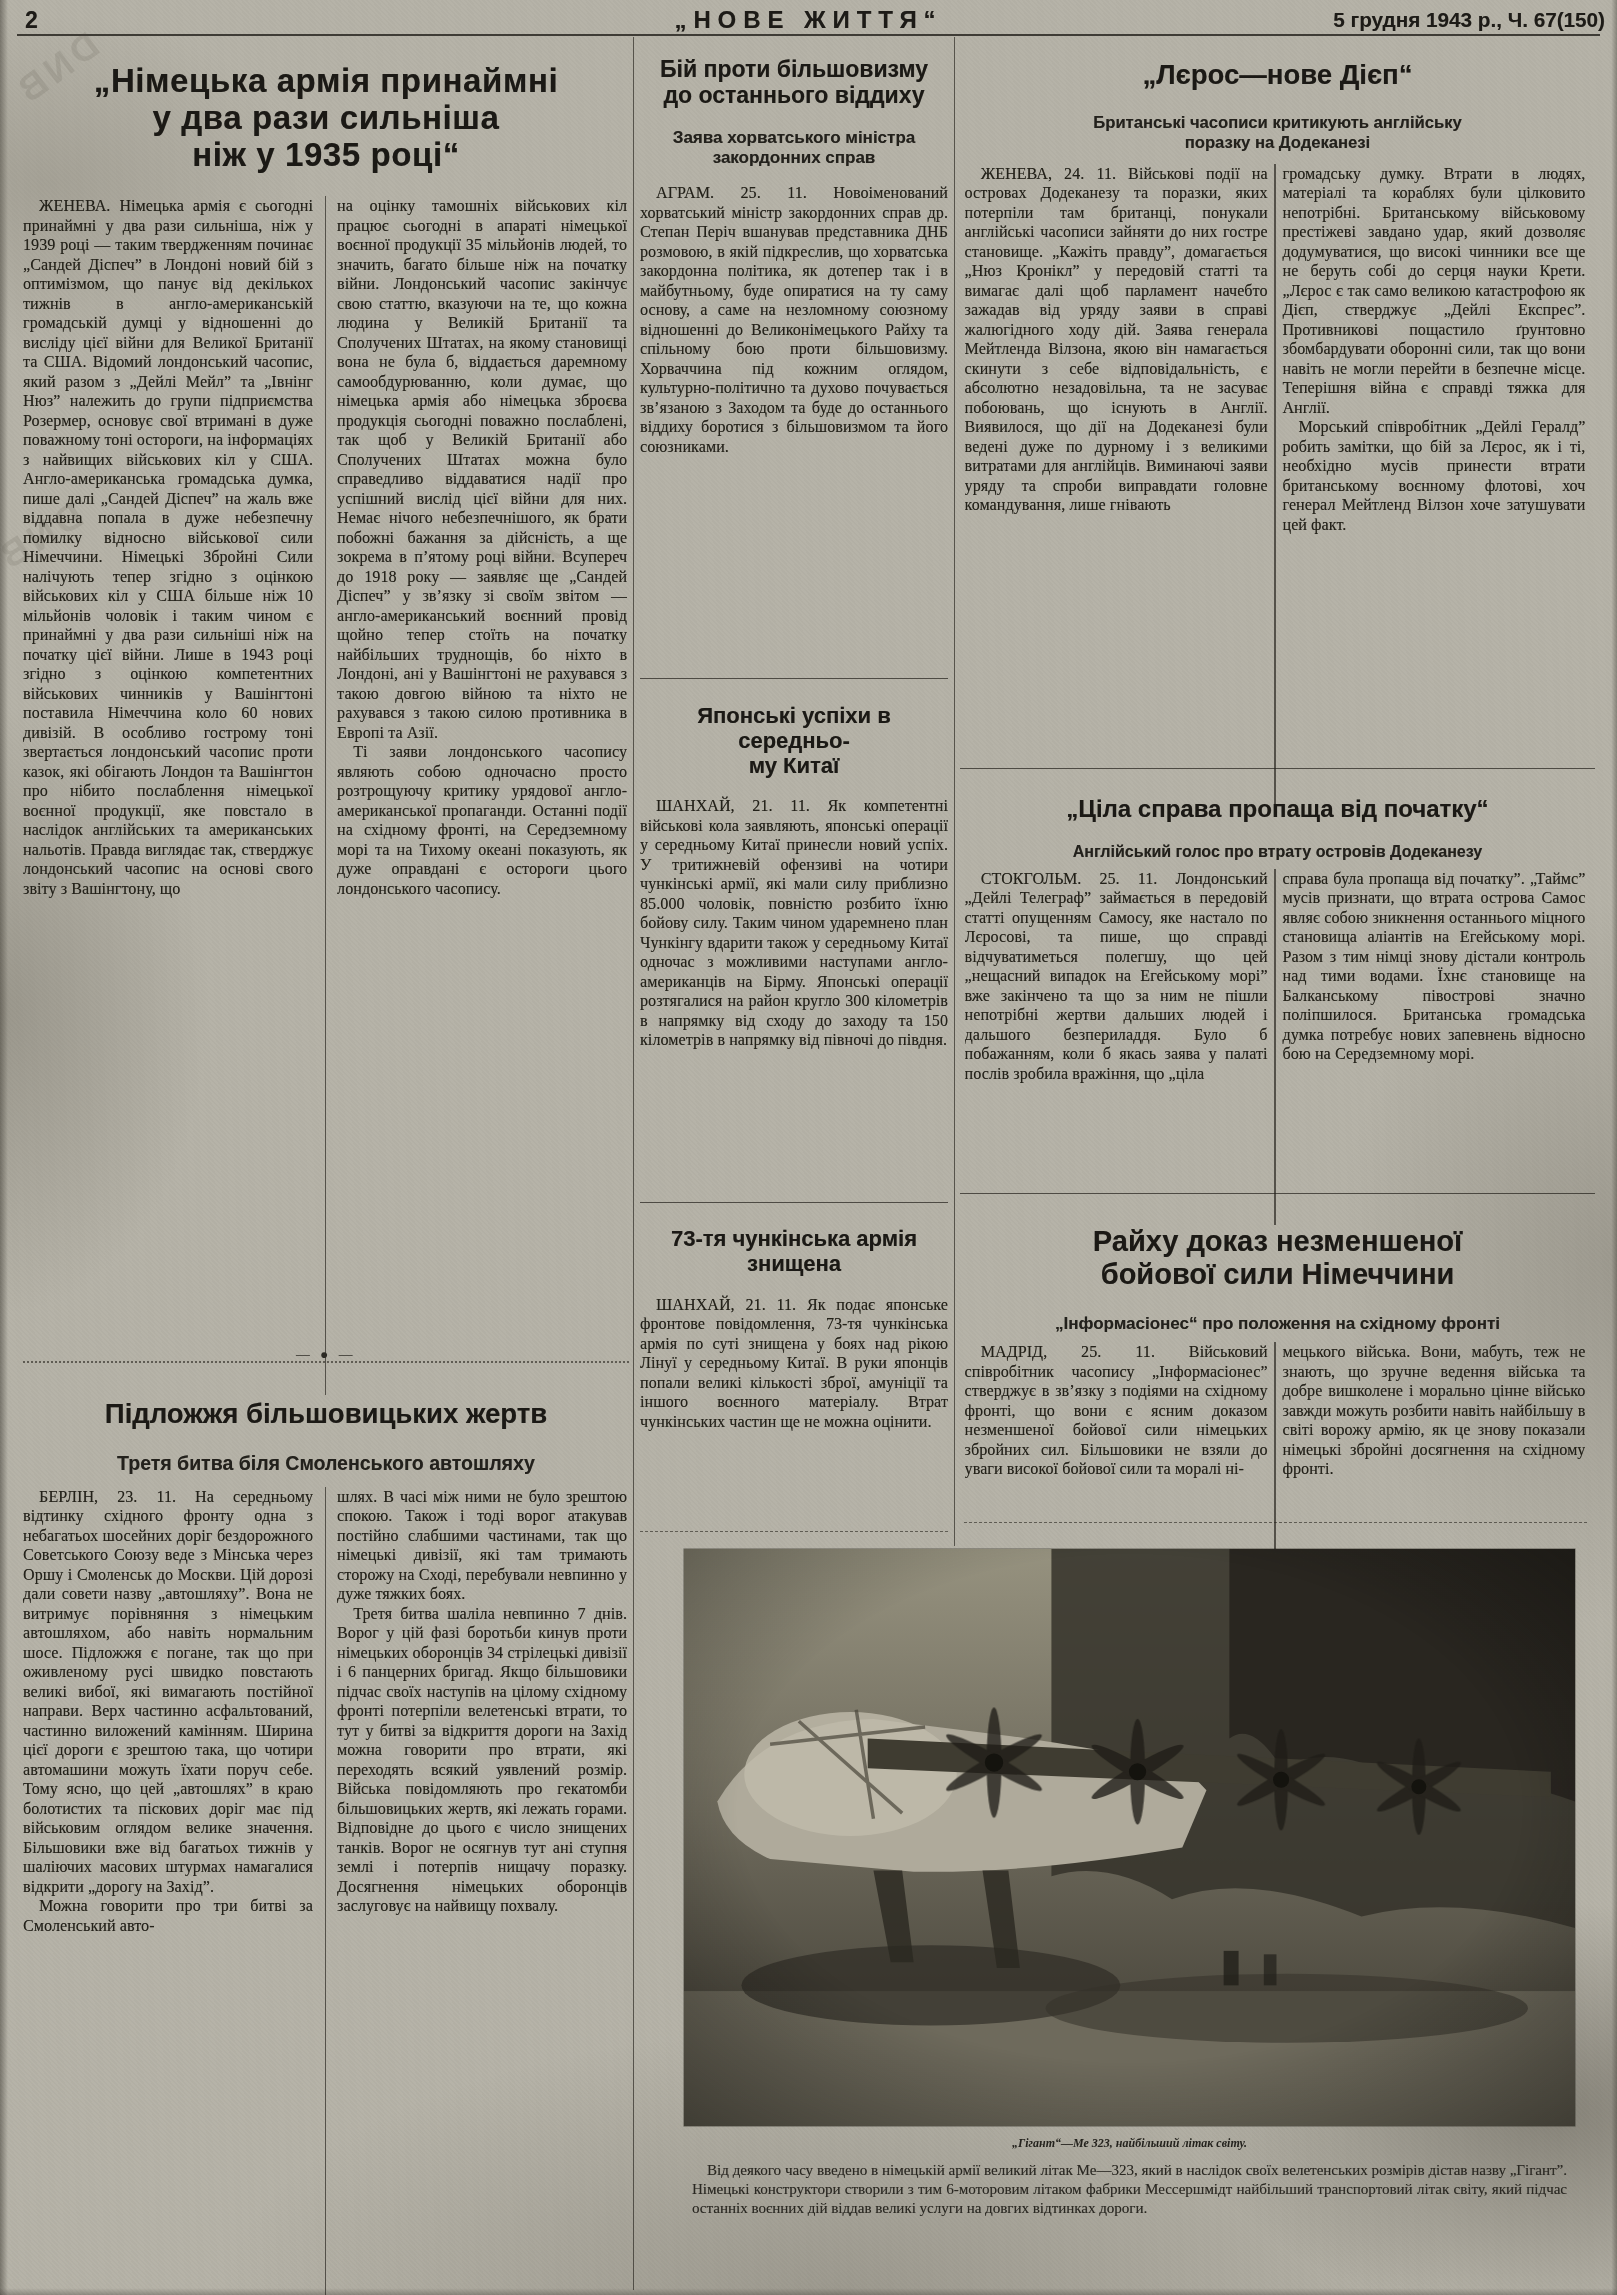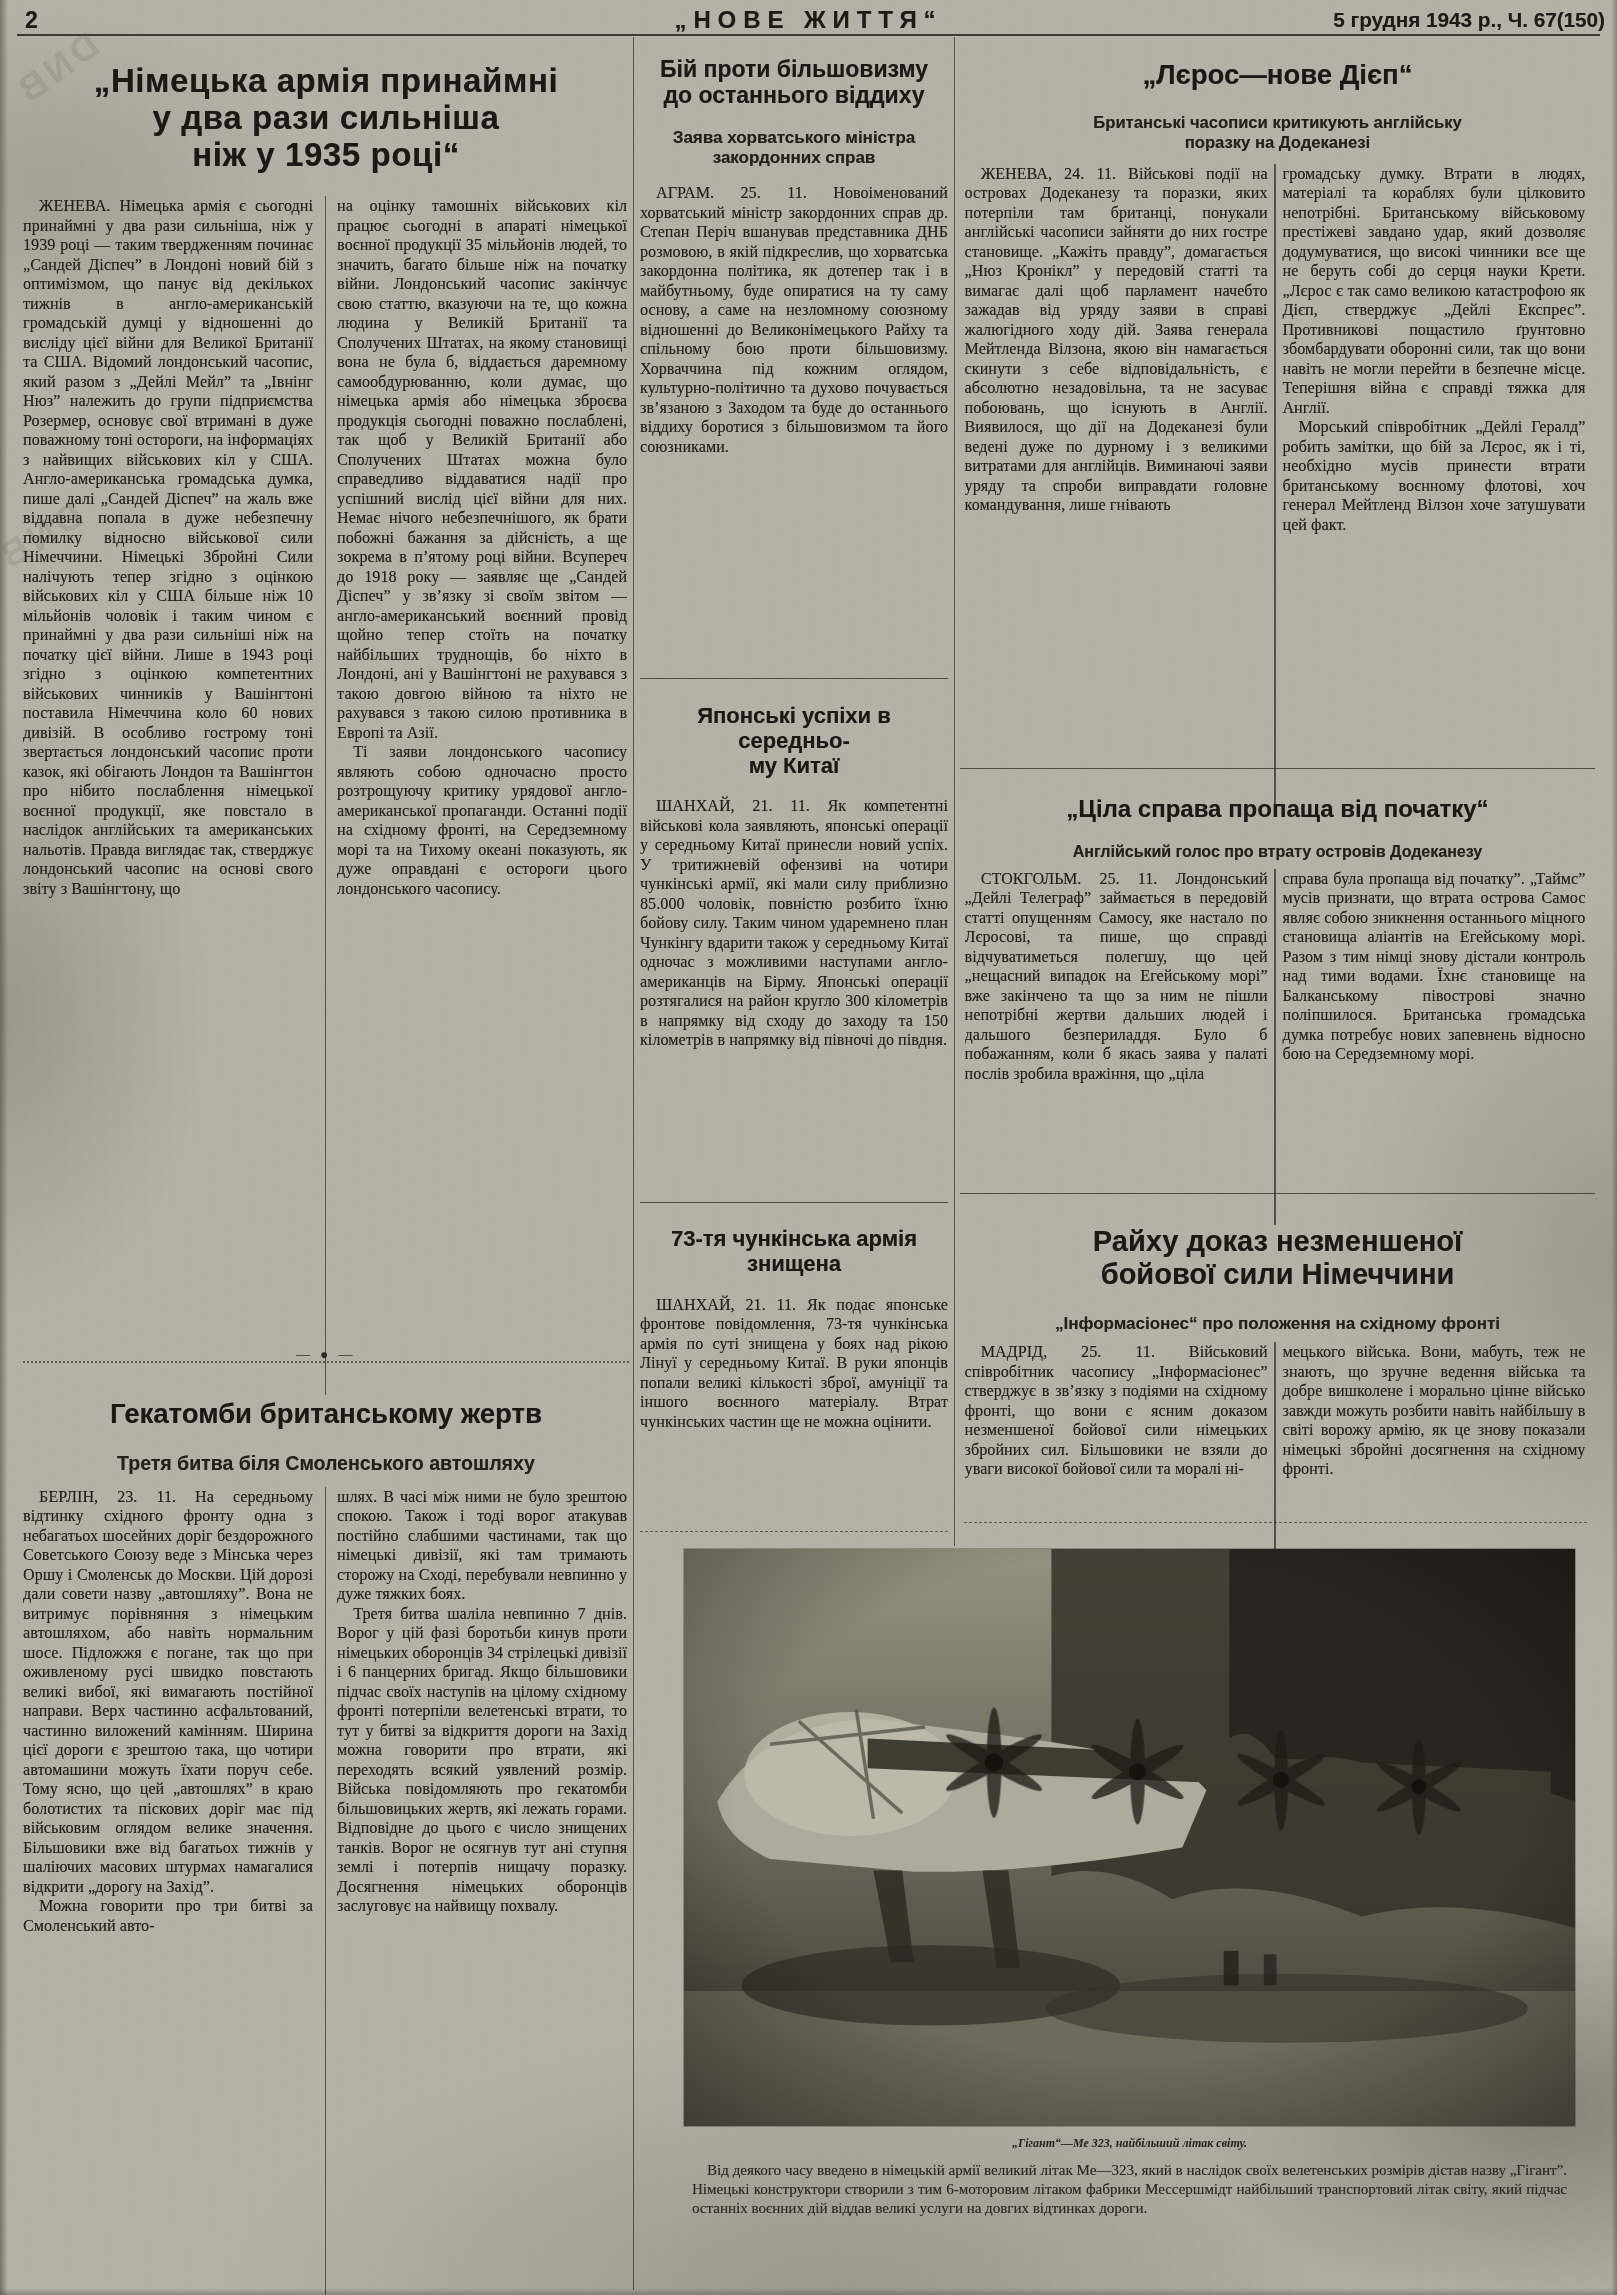--- a/index.html
+++ b/index.html
@@ -68,21 +68,21 @@
       <div class="bodytxt" style="width:290px;height:1199px;"> ЖЕНЕВА. Німецька армія є сьогодні принаймні у два рази сильніша, ніж у 1939 році — таким твердженням починає „Сандей Діспеч” в Лондоні новий бій з оптимізмом, що панує від декількох тижнів в англо-американській громадській думці у відношенні до висліду цієї війни для Великої Британії та США. Відомий лондонський часопис, який разом з „Дейлі Мейл” та „Івнінг Нюз” належить до групи підприємства Розермер, основує свої втримані в дуже поважному тоні остороги, на інформаціях з найвищих військових кіл у США. Англо-американська громадська думка, пише далі „Сандей Діспеч” на жаль вже віддавна попала в дуже небезпечну помилку відносно військової сили Німеччини. Німецькі Збройні Сили налічують тепер згідно з оцінкою військових кіл у США більше ніж 10 мільйонів чоловік і таким чином є принаймні у два рази сильніші ніж на початку цієї війни. Лише в 1943 році згідно з оцінкою компетентних військових чинників у Вашінгтоні поставила Німеччина коло 60 нових дивізій. В особливо гострому тоні звертається лондонський часопис проти казок, які обігають Лондон та Вашінгтон про нібито послаблення німецької воєнної продукції, яке повстало в наслідок англійських та американських нальотів. Правда виглядає так, стверджує лондонський часопис на основі свого звіту з Вашінгтону, що</div>
       <div class="vrule" style="margin:0 11.5px;"></div>
       <div class="bodytxt" style="width:290px;height:1199px;">на оцінку тамошніх військових кіл працює сьогодні в апараті німецької воєнної продукції 35 мільйонів людей, то значить, багато більше ніж на початку війни. Лондонський часопис закінчує свою статтю, вказуючи на те, що кожна людина у Великій Британії та Сполучених Штатах, на якому становищі вона не була б, віддається даремному самообдурюванню, коли думає, що німецька армія або німецька зброєва продукція сьогодні поважно послаблені, так щоб у Великій Британії або Сполучених Штатах можна було справедливо віддаватися надії про успішний вислід цієї війни для них. Немає нічого небезпечнішого, як брати побожні бажання за дійсність, а ще зокрема в п’ятому році війни. Всупереч до 1918 року — заявляє ще „Сандей Діспеч” у зв’язку зі своїм звітом — англо-американський воєнний провід щойно тепер стоїть на початку найбільших труднощів, бо ніхто в Лондоні, ані у Вашінгтоні не рахувався з такою довгою війною та ніхто не рахувався з такою силою противника в Европі та Азії.
  Ті заяви лондонського часопису являють собою одночасно просто розтрощуючу критику урядової англо-американської пропаганди. Останні події на східному фронті, на Середземному морі та на Тихому океані показують, як дуже оправдані є остороги цього лондонського часопису.</div>
     </div>
   </section>
 
   <div class="abs ornament" style="left:23px;top:1347px;width:606px;">— ● —</div>
 
   <section class="abs" style="left:23px;top:1376px;width:606px;">
-    <h2 class="hl" style="font-size:27.5px;">Гекатомби британському жертв</h2>
+    <h2 class="hl" style="font-size:27.5px;">Підложжя більшовицьких жертв</h2>
     <div class="sub" style="font-size:19.5px;margin-top:5.7px;">Третя битва біля Смоленського автошляху</div>
     <div class="cols" style="margin-top:11.5px;">
       <div class="bodytxt" style="width:290px;height:839px;"> БЕРЛІН, 23. 11. На середньому відтинку східного фронту одна з небагатьох шосейних доріг бездорожного Советського Союзу веде з Мінська через Оршу і Смоленськ до Москви. Цій дорозі дали совети назву „автошляху”. Вона не витримує порівняння з німецьким автошляхом, або навіть нормальним шосе. Підложжя є погане, так що при оживленому русі швидко повстають великі вибої, які вимагають постійної направи. Верх частинно асфальтований, частинно виложений камінням. Ширина цієї дороги є зрештою така, що чотири автомашини можуть їхати поруч себе. Тому ясно, що цей „автошлях” в краю болотистих та піскових доріг має під військовим оглядом велике значення. Більшовики вже від багатьох тижнів у шаліючих масових штурмах намагалися відкрити „дорогу на Захід”.
  Можна говорити про три битві за Смоленський авто-</div>
       <div class="vrule" style="margin:0 11.5px;"></div>
       <div class="bodytxt" style="width:290px;height:839px;">шлях. В часі між ними не було зрештою спокою. Також і тоді ворог атакував постійно слабшими частинами, так що німецькі дивізії, які там тримають сторожу на Сході, перебували невпинно у дуже тяжких боях.
  Третя битва шаліла невпинно 7 днів. Ворог у цій фазі боротьби кинув проти німецьких оборонців 34 стрілецькі дивізії і 6 панцерних бригад. Якщо більшовики підчас своїх наступів на цілому східному фронті потерпіли велетенські втрати, то тут у битві за відкриття дороги на Захід можна говорити про втрати, які переходять всякий уявлений розмір. Війська повідомляють про гекатомби більшовицьких жертв, які лежать горами. Відповідне до цього є число знищених танків. Ворог не осягнув тут ані ступня землі і потерпів нищачу поразку. Досягнення німецьких оборонців заслуговує на найвищу похвалу.</div>
     </div>
   </section>
 

